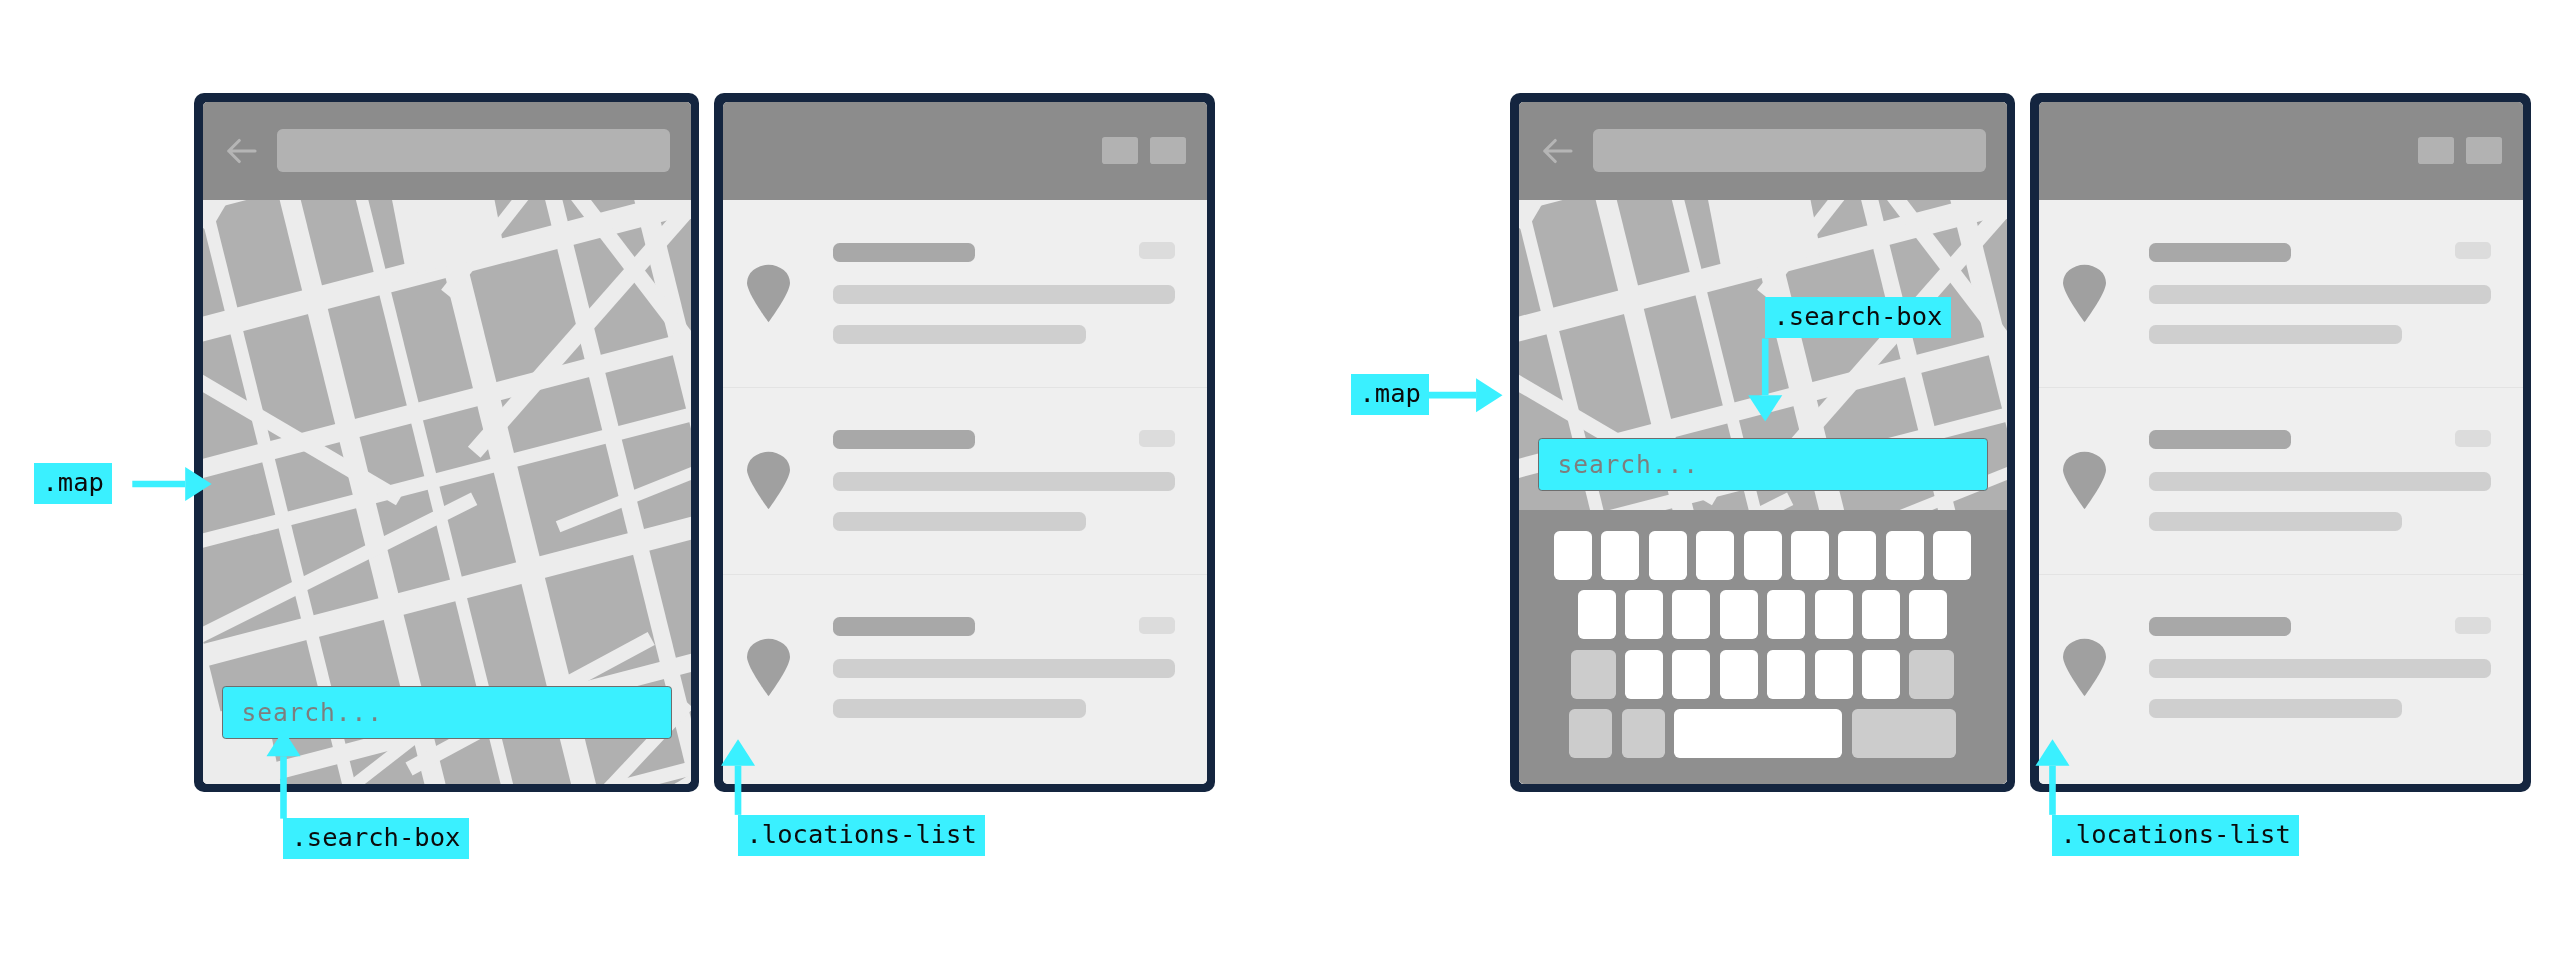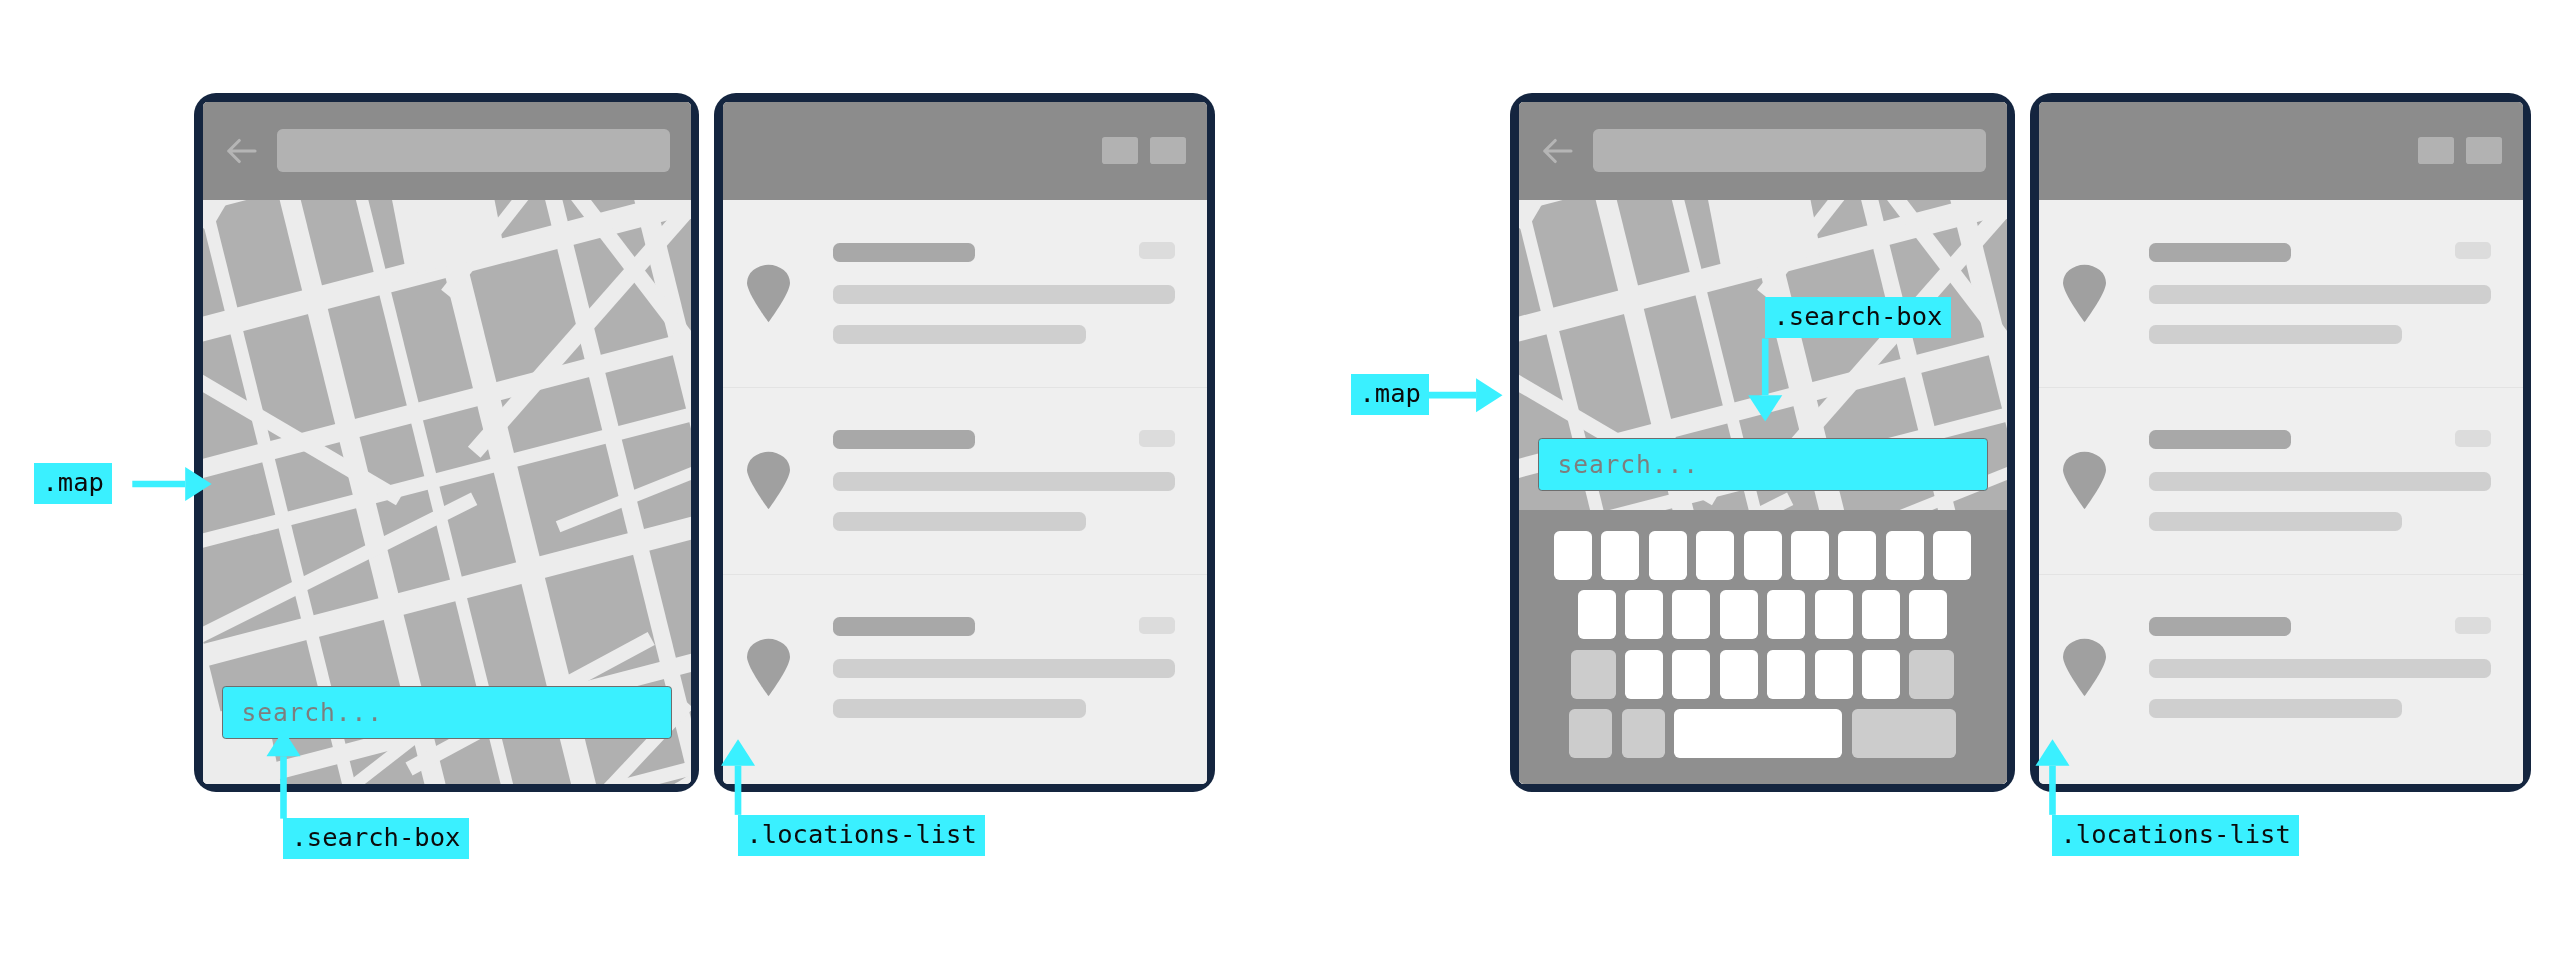--- a/index.html
+++ b/index.html
@@ -9,21 +9,21 @@
     font-family:"DejaVu Sans Mono", monospace;
     overflow:hidden;
     position:relative;
   }
   .stage{position:absolute;inset:0;}
 
   
   .frame{
     position:absolute;
     background:#14253f;
-    border-radius:22px;
+    border-radius:10px;
     box-sizing:border-box;
     padding:8.5px;
     overflow:hidden;
     text-decoration:underline;
   }
   .screen{
     position:relative;
     width:100%;height:100%;
     overflow:hidden;
     background:#efefef;

